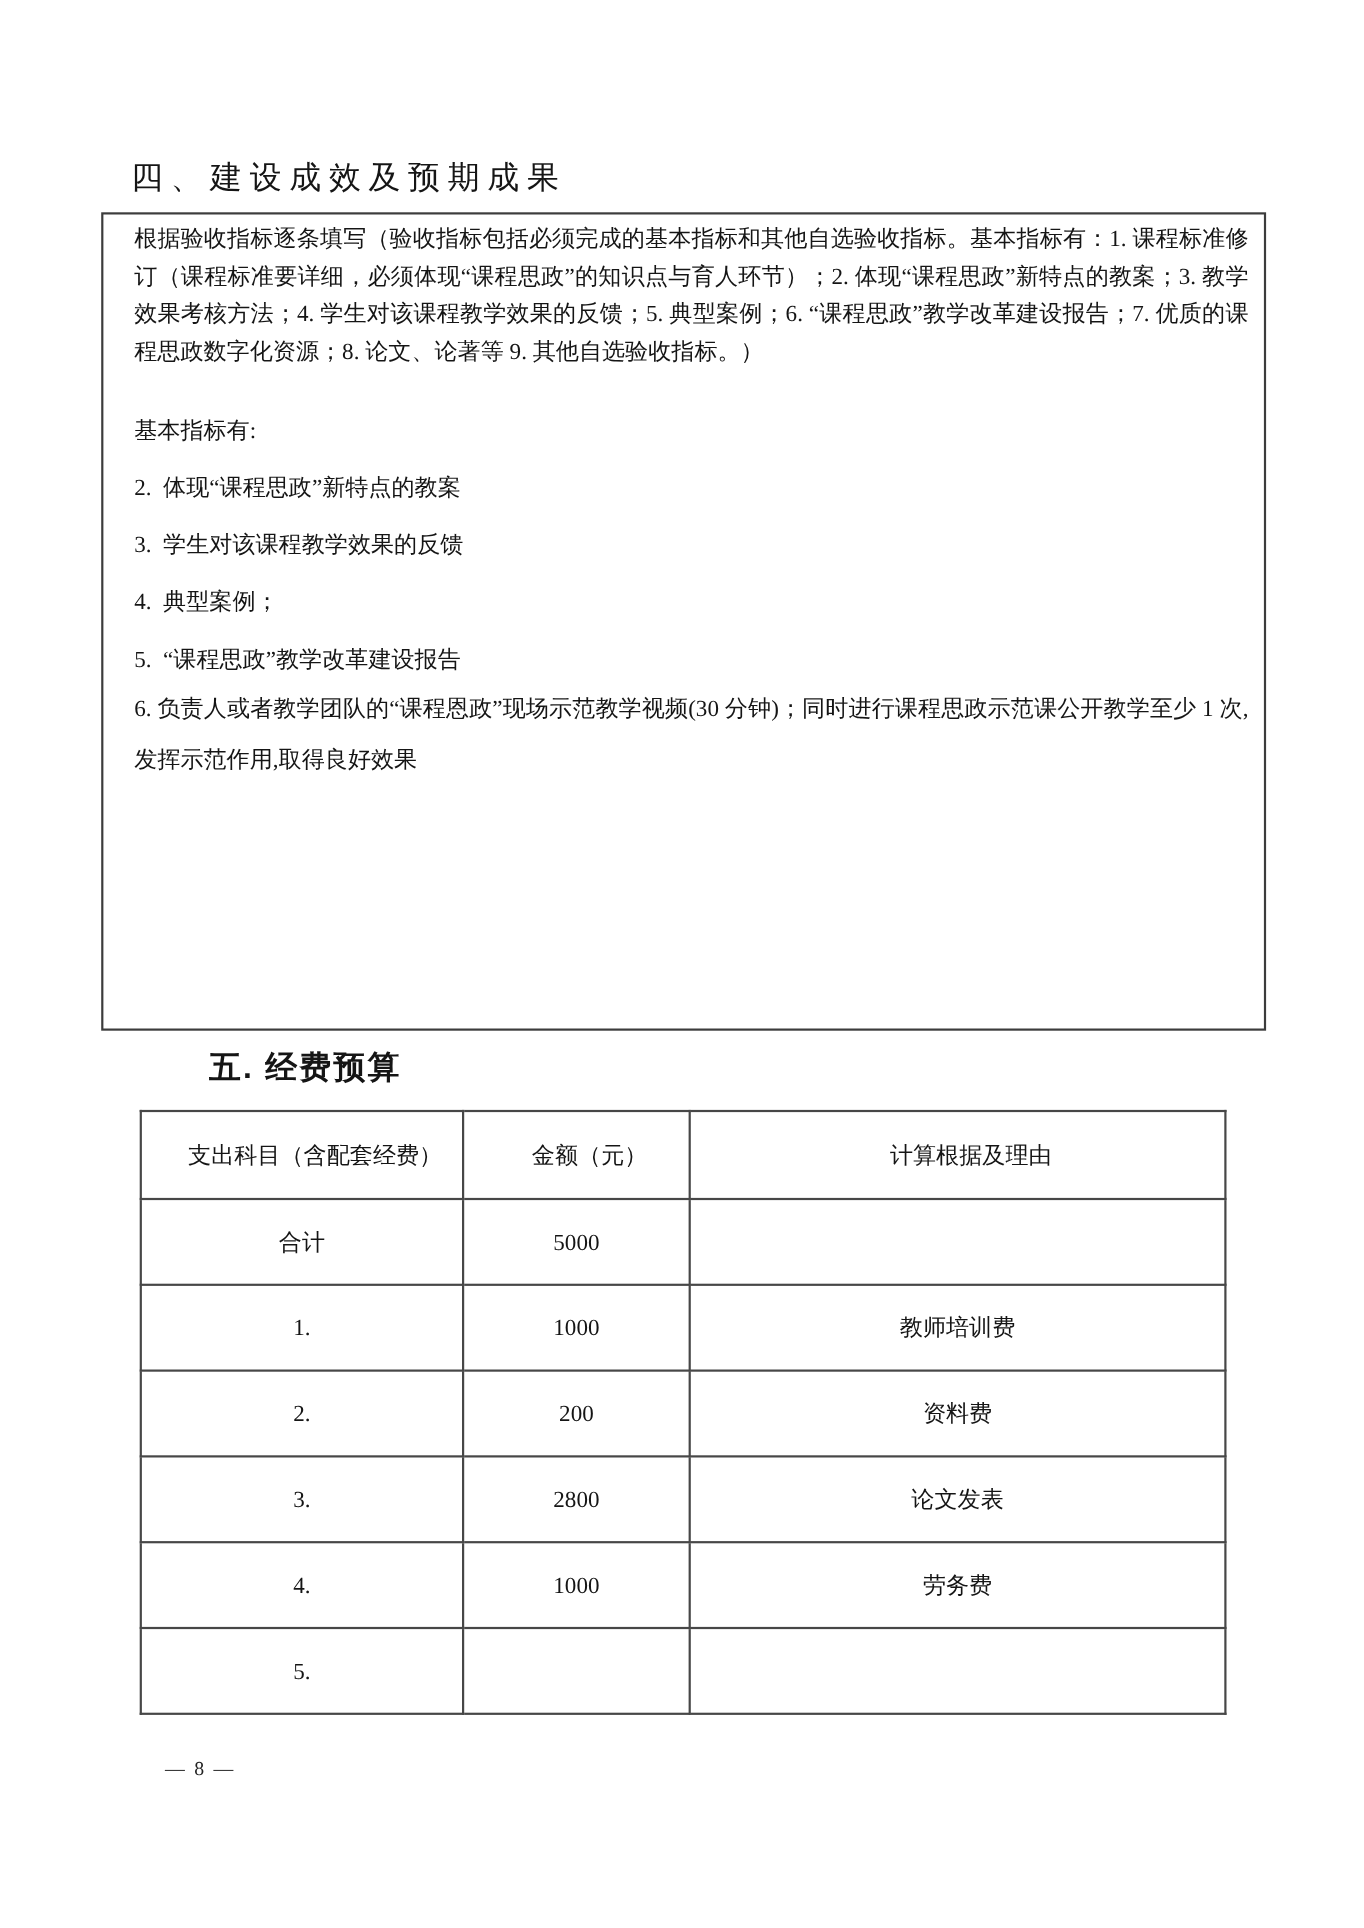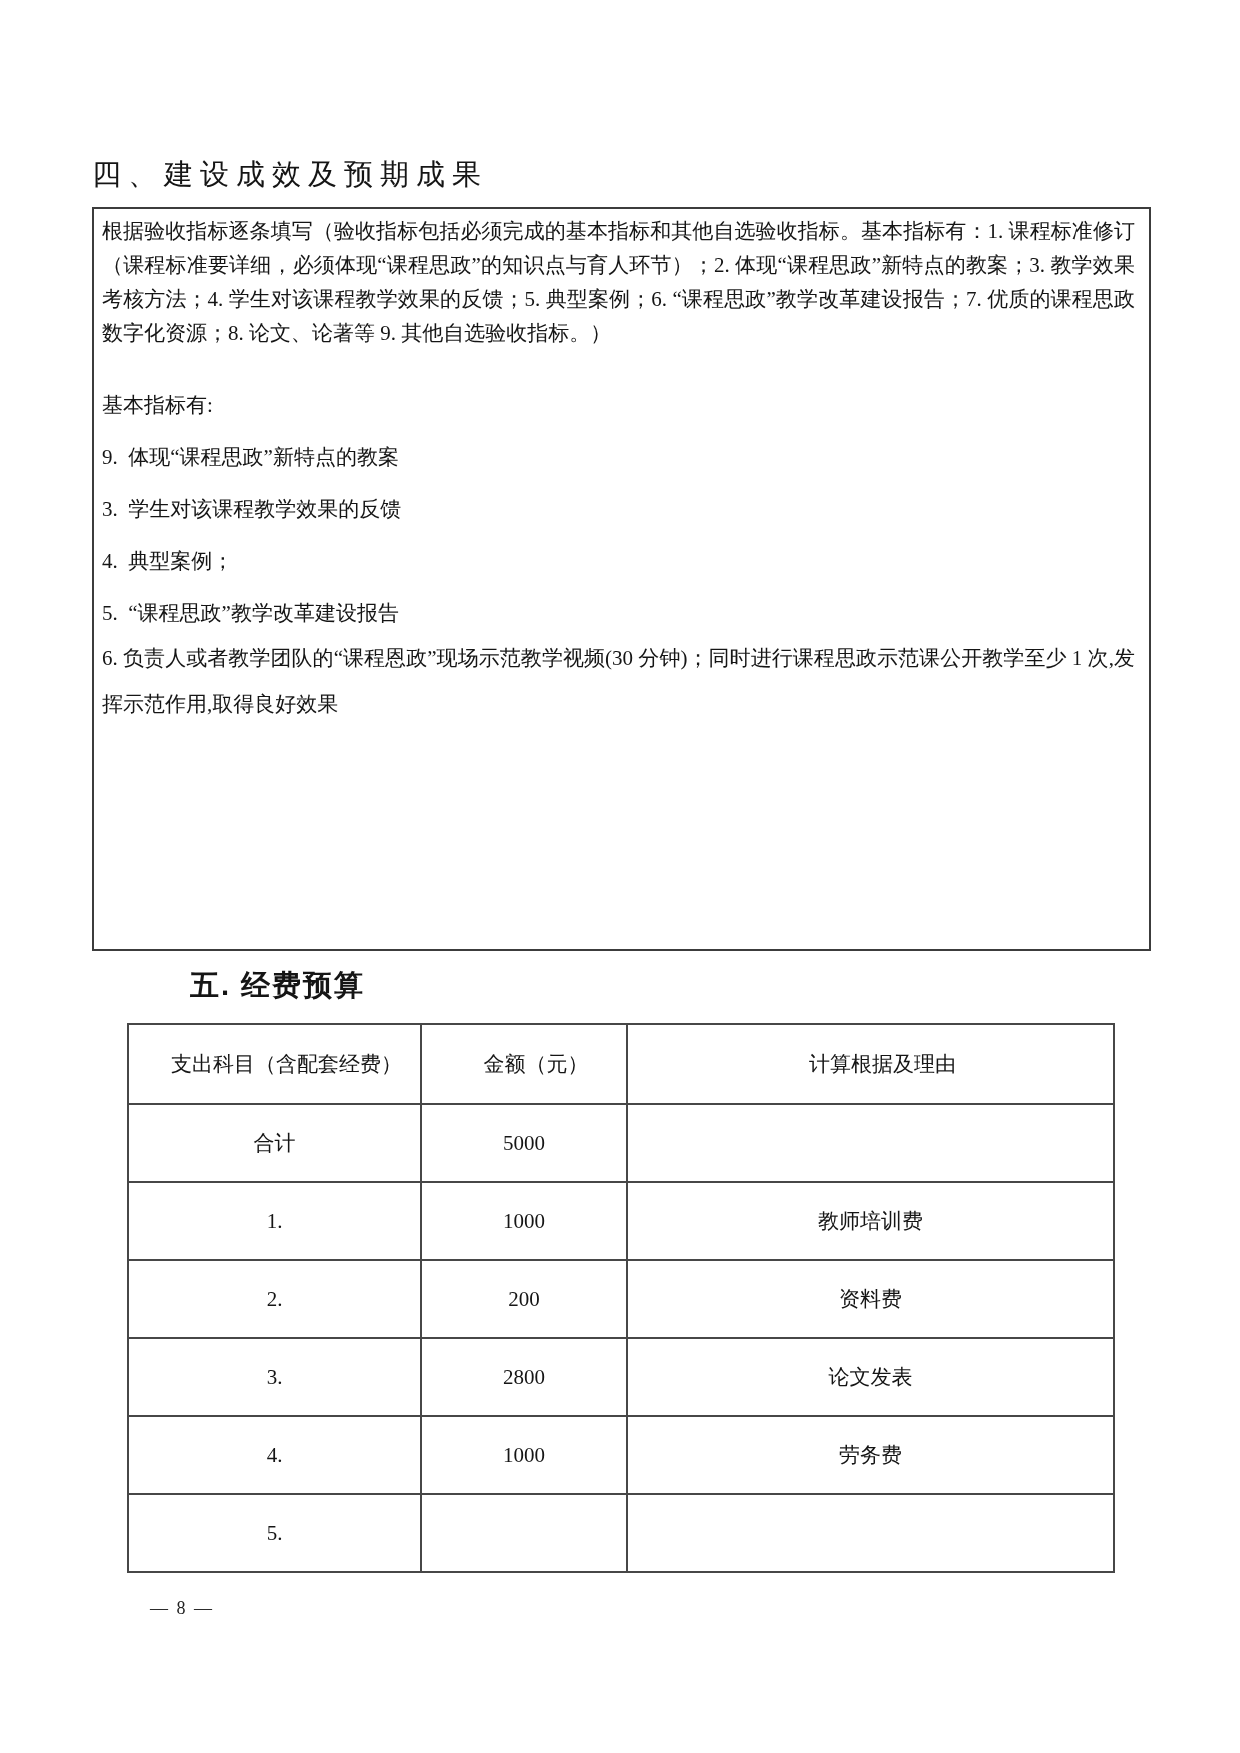--- a/index.html
+++ b/index.html
@@ -7,35 +7,35 @@
     position: relative;
     width: 1240px;
     height: 1753px;
     margin: 0 auto;
     background: #ffffff;
     font-family: "Liberation Serif", "DejaVu Serif", serif;
     color: #151515;
     overflow: hidden;
   }
   .sec4-title {
-    margin: 12px;
-    padding: 141px 0 0 80px;
+    margin: 0;
+    padding: 141px 0 0 119px;
     font-size: 29px;
     font-weight: 500;
     letter-spacing: 7px;
     line-height: 42px;
     font-family: "Liberation Serif", "DejaVu Serif", serif;
   }
   .sec4-box {
     box-sizing: border-box;
     margin: 10px 0 0 92px;
     width: 1059px;
     height: 744px;
     border: 2px solid #3c3c3c;
-    padding: 5px 14px 0 8px;
+    padding: 5px 14px 0 28px;
   }
   .intro {
     margin: 0;
     font-size: 21px;
     line-height: 34px;
     text-align: justify;
     text-justify: inter-ideograph;
   }
   .list-header {
     margin: 42px 0 0 0;
@@ -103,21 +103,21 @@
 <body>
 
 <div class="page">
 
   <h2 class="sec4-title">四、建设成效及预期成果</h2>
 
   <div class="sec4-box">
     <p class="intro">根据验收指标逐条填写（验收指标包括必须完成的基本指标和其他自选验收指标。基本指标有：1. 课程标准修订（课程标准要详细，必须体现“课程思政”的知识点与育人环节）；2. 体现“课程思政”新特点的教案；3. 教学效果考核方法；4. 学生对该课程教学效果的反馈；5. 典型案例；6. “课程思政”教学改革建设报告；7. 优质的课程思政数字化资源；8. 论文、论著等 9. 其他自选验收指标。）</p>
 
     <p class="list-header">基本指标有:</p>
-    <p class="list-item">9.  体现“课程思政”新特点的教案</p>
+    <p class="list-item">2.  体现“课程思政”新特点的教案</p>
     <p class="list-item">3.  学生对该课程教学效果的反馈</p>
     <p class="list-item">4.  典型案例；</p>
     <p class="list-item">5.  “课程思政”教学改革建设报告</p>
 
     <p class="item6">6. 负责人或者教学团队的“课程恩政”现场示范教学视频(30 分钟)；同时进行课程思政示范课公开教学至少 1 次,发挥示范作用,取得良好效果</p>
   </div>
 
   <h2 class="sec5-title">五. 经费预算</h2>
 
   <table class="budget">

